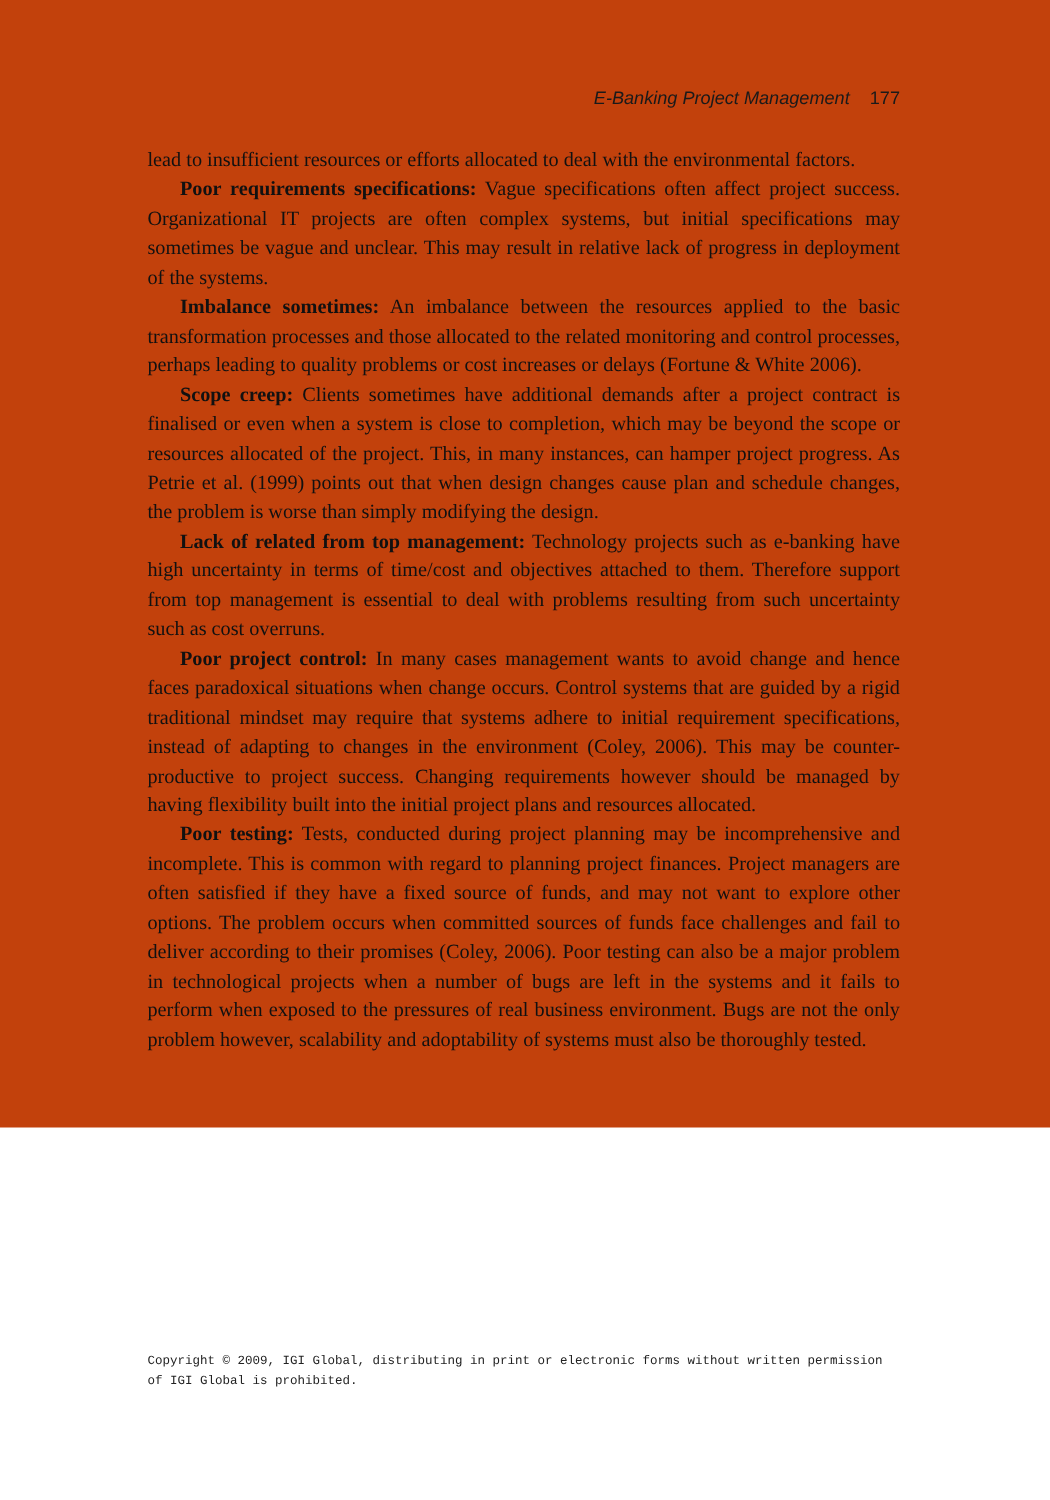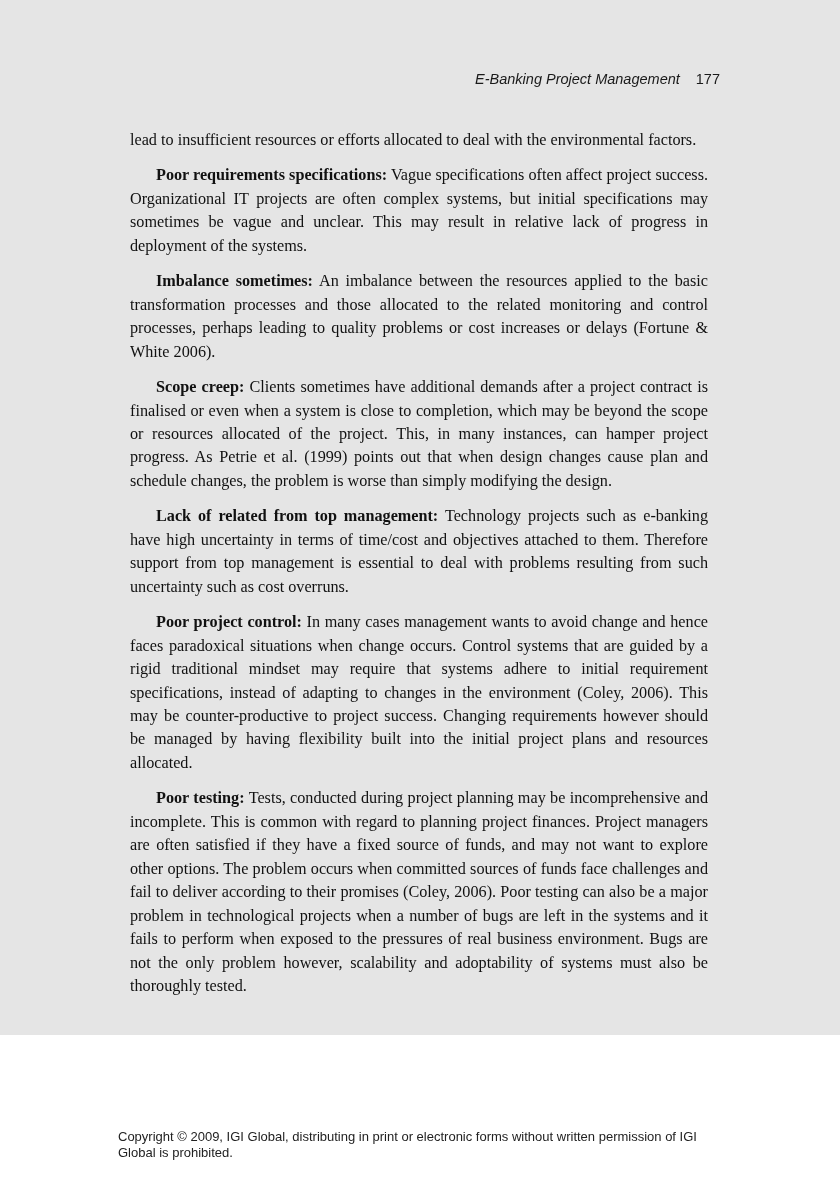--- a/index.html
+++ b/index.html
@@ -1,35 +1,35 @@
 <!DOCTYPE html>
 <html><head>
 <meta charset="utf-8">
 <style>
   html, body { margin: 0; padding: 0; background: #ffffff; }
   body { width: 840px; height: 1200px; position: relative; overflow: hidden; }
-  .page { position: absolute; left: 0; top: 0; width: 840px; height: 1035px; background: #e5e5e5; }
+  .page { position: absolute; left: 0; top: 0; width: 840px; height: 902px; background: #c2410c; }
   .running-header {
     position: absolute; top: 71px; right: 120px;
     font-family: "Liberation Sans", sans-serif; font-size: 14.5px; color: #1a1a1a;
     white-space: nowrap;
   }
   .running-header .title { font-style: italic; }
   .running-header .pagenum { margin-left: 16px; }
   .body-text {
     position: absolute; left: 118px; top: 117px; width: 602px;
     font-family: "Liberation Serif", serif; font-size: 16.2px; line-height: 23.45px; color: #111;
     text-align: justify; hyphens: manual;
   }
-  .para { margin: 12px; text-indent: 26px; }
+  .para { margin: 0; text-indent: 26px; }
   .para.first { text-indent: 0; }
   .para .term { font-weight: bold; }
   .footer {
     position: absolute; left: 118px; top: 1082px; width: 604px;
-    font-family: Liberation Sans, sans-serif; font-size: 13px; line-height: 16px; color: #222; margin-top: 47px;
+    font-family: Liberation Mono, monospace; font-size: 10px; line-height: 16px; color: #222;
   }
 </style>
 </head>
 <body>
 
 <div class="page">
 
   <div class="running-header">
     <span class="title">E-Banking Project Management</span><span class="pagenum">177</span>
   </div>

